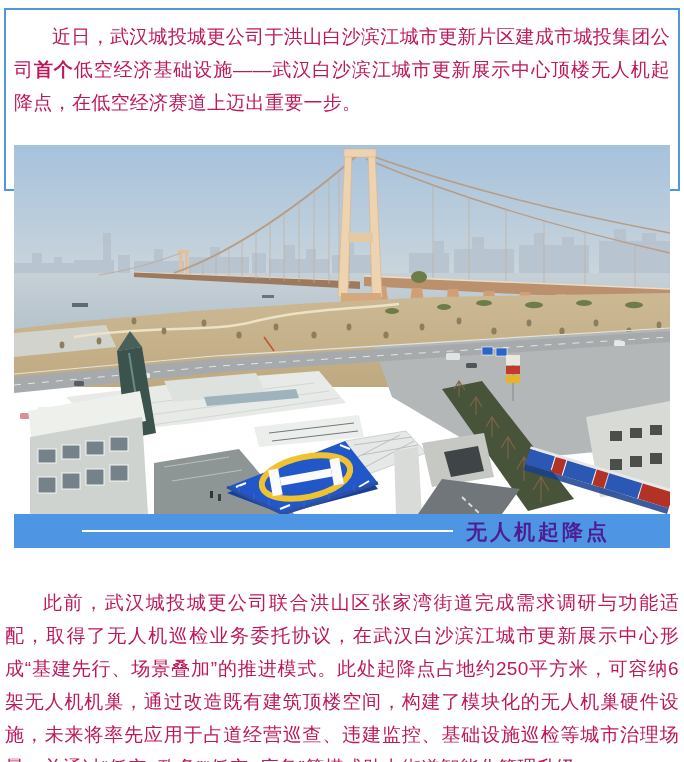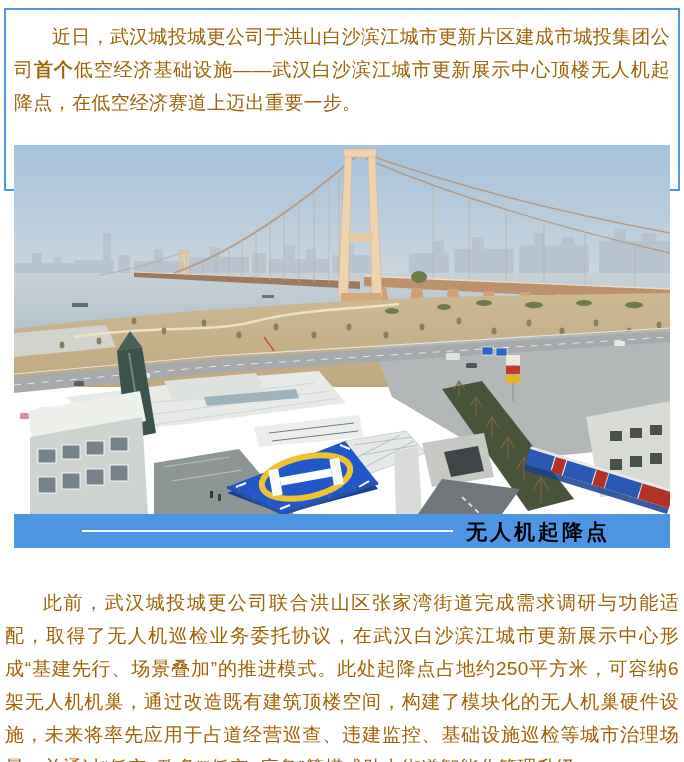--- a/index.html
+++ b/index.html
@@ -1,30 +1,30 @@
 <!DOCTYPE html>
 <html><head>
 <meta charset="utf-8">
 <style>
   html,body{margin:0;padding:0;background:#ffffff;}
   .page{position:relative;width:684px;height:762px;background:#fff;overflow:hidden;
         font-family:"Liberation Sans","DejaVu Sans",sans-serif;color:#222;}
   .intro-box{position:absolute;left:4px;top:8px;width:676px;height:183px;
              border:2px solid #4f97e0;box-sizing:border-box;background:#fff;z-index:1;}
   .para{margin:0;font-size:19px;line-height:33px;letter-spacing:.3px;
-        text-align:justify;color:#a16207;}
+        text-align:justify;color:#be185d;}
   .para.indent{text-indent:2em;}
   .intro-box .para{position:absolute;left:8px;right:8px;top:10px;}
   .para strong{font-weight:700;}
   .photo-block{position:absolute;left:14px;top:145px;width:656px;z-index:2;margin:0;}
   .photo-block svg{display:block;}
   .caption-bar{position:relative;width:656px;height:34px;background:#4e96e4;}
   .caption-line{position:absolute;left:68px;top:16px;width:371px;height:2px;background:#ffffff;}
   .caption-text{position:absolute;left:452px;top:4px;font-size:21px;font-weight:700;
-                color:#000000;letter-spacing:3px;white-space:nowrap;}
+                color:#4c1d95;letter-spacing:3px;white-space:nowrap;}
   .body-para{position:absolute;left:5px;right:5px;top:565px;z-index:1;margin-top:21px;}
 </style>
 </head>
 <body>
 
 <div class="page">
 
   <section class="intro-box">
     <p class="para indent"><span>近日，武汉城投城更公司于洪山白沙滨江城市更新片区建成市城投集团公司</span><strong>首个</strong><span>低空经济基础设施——武汉白沙滨江城市更新展示中心顶楼无人机起降点，在低空经济赛道上迈出重要一步。</span></p>
   </section>

